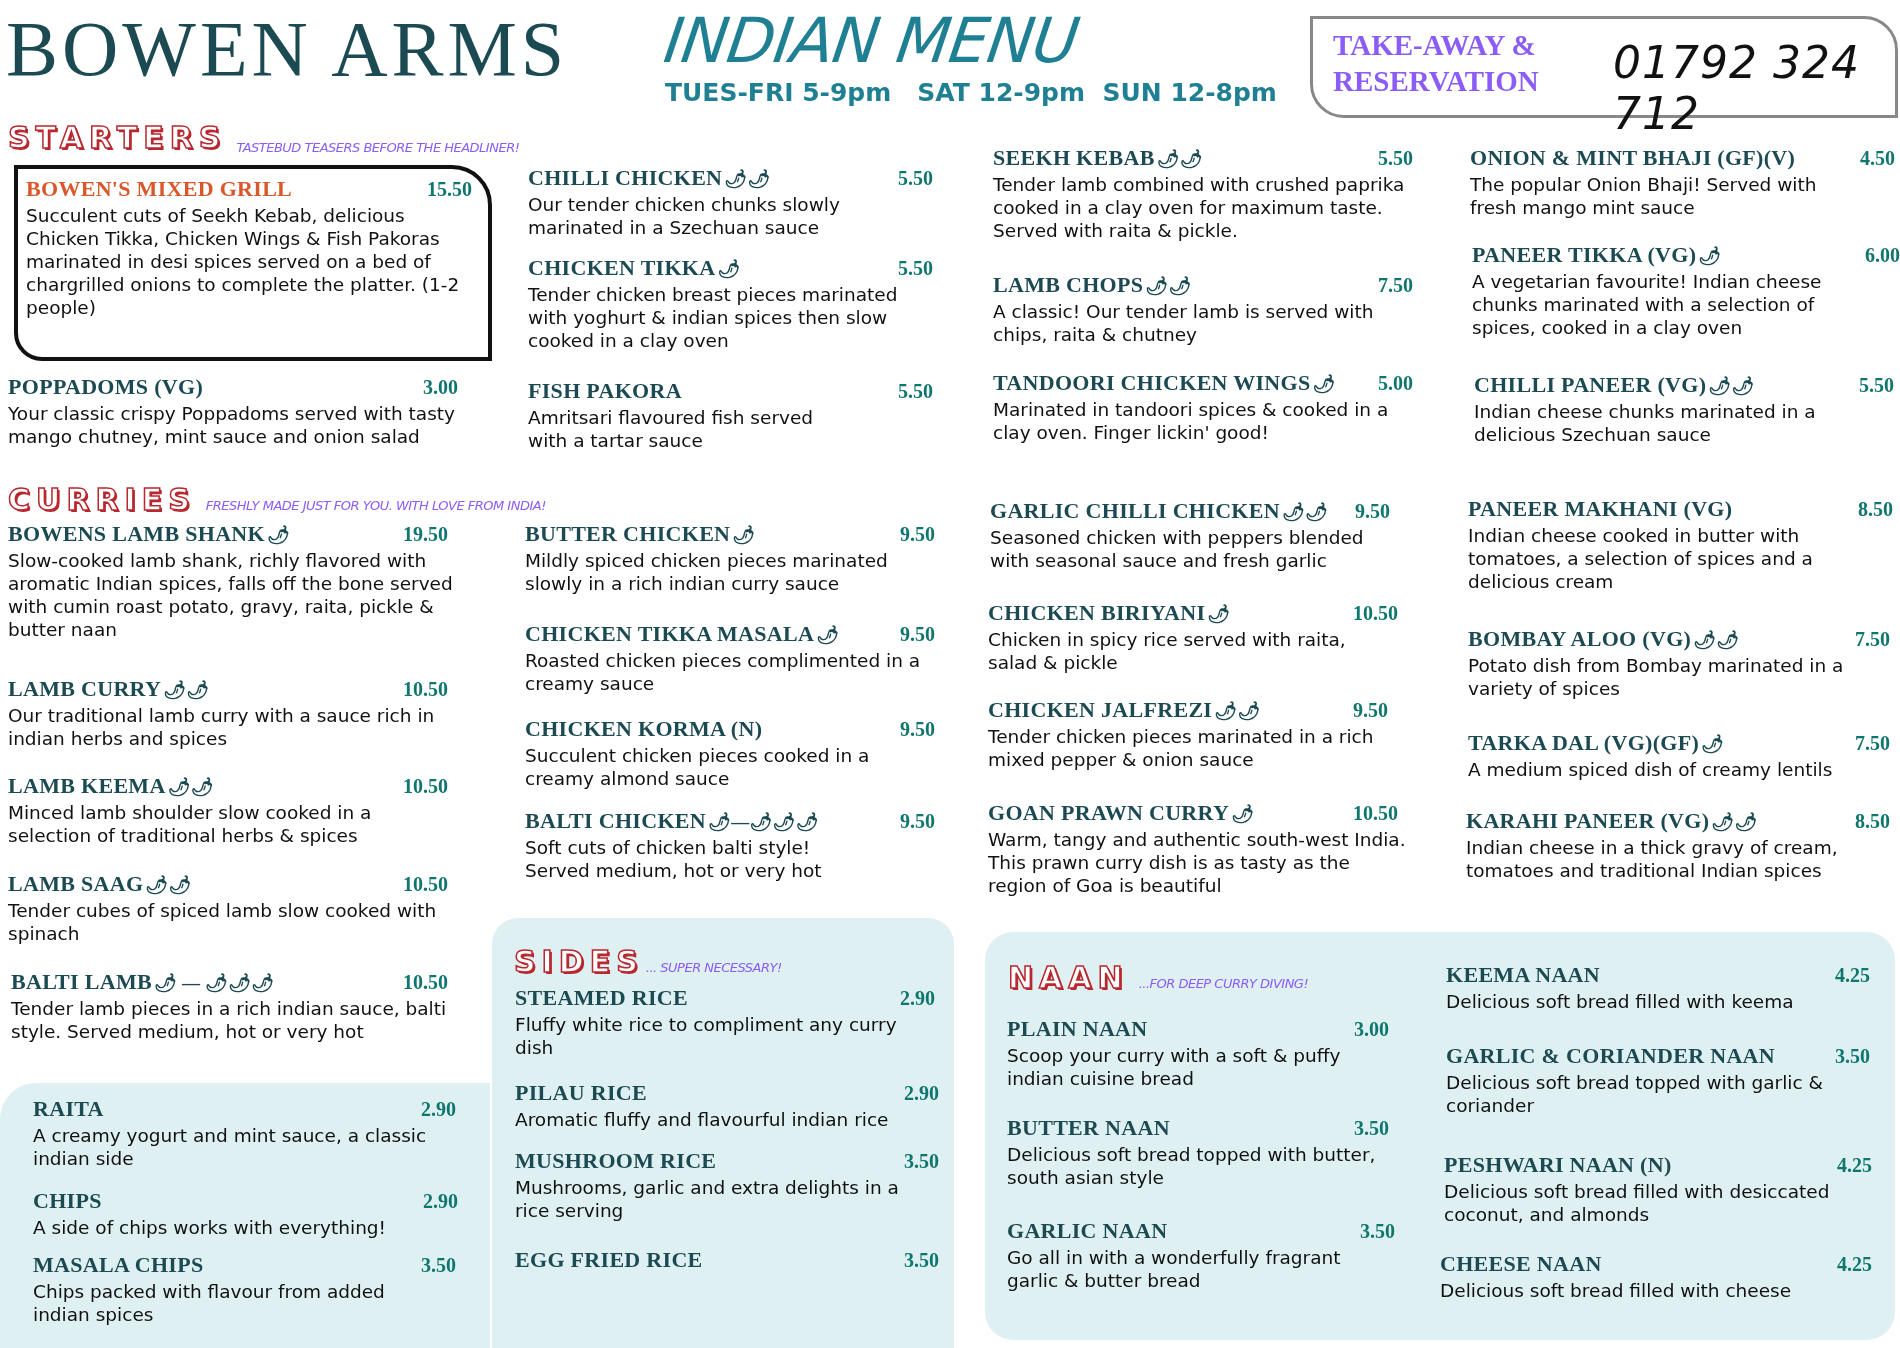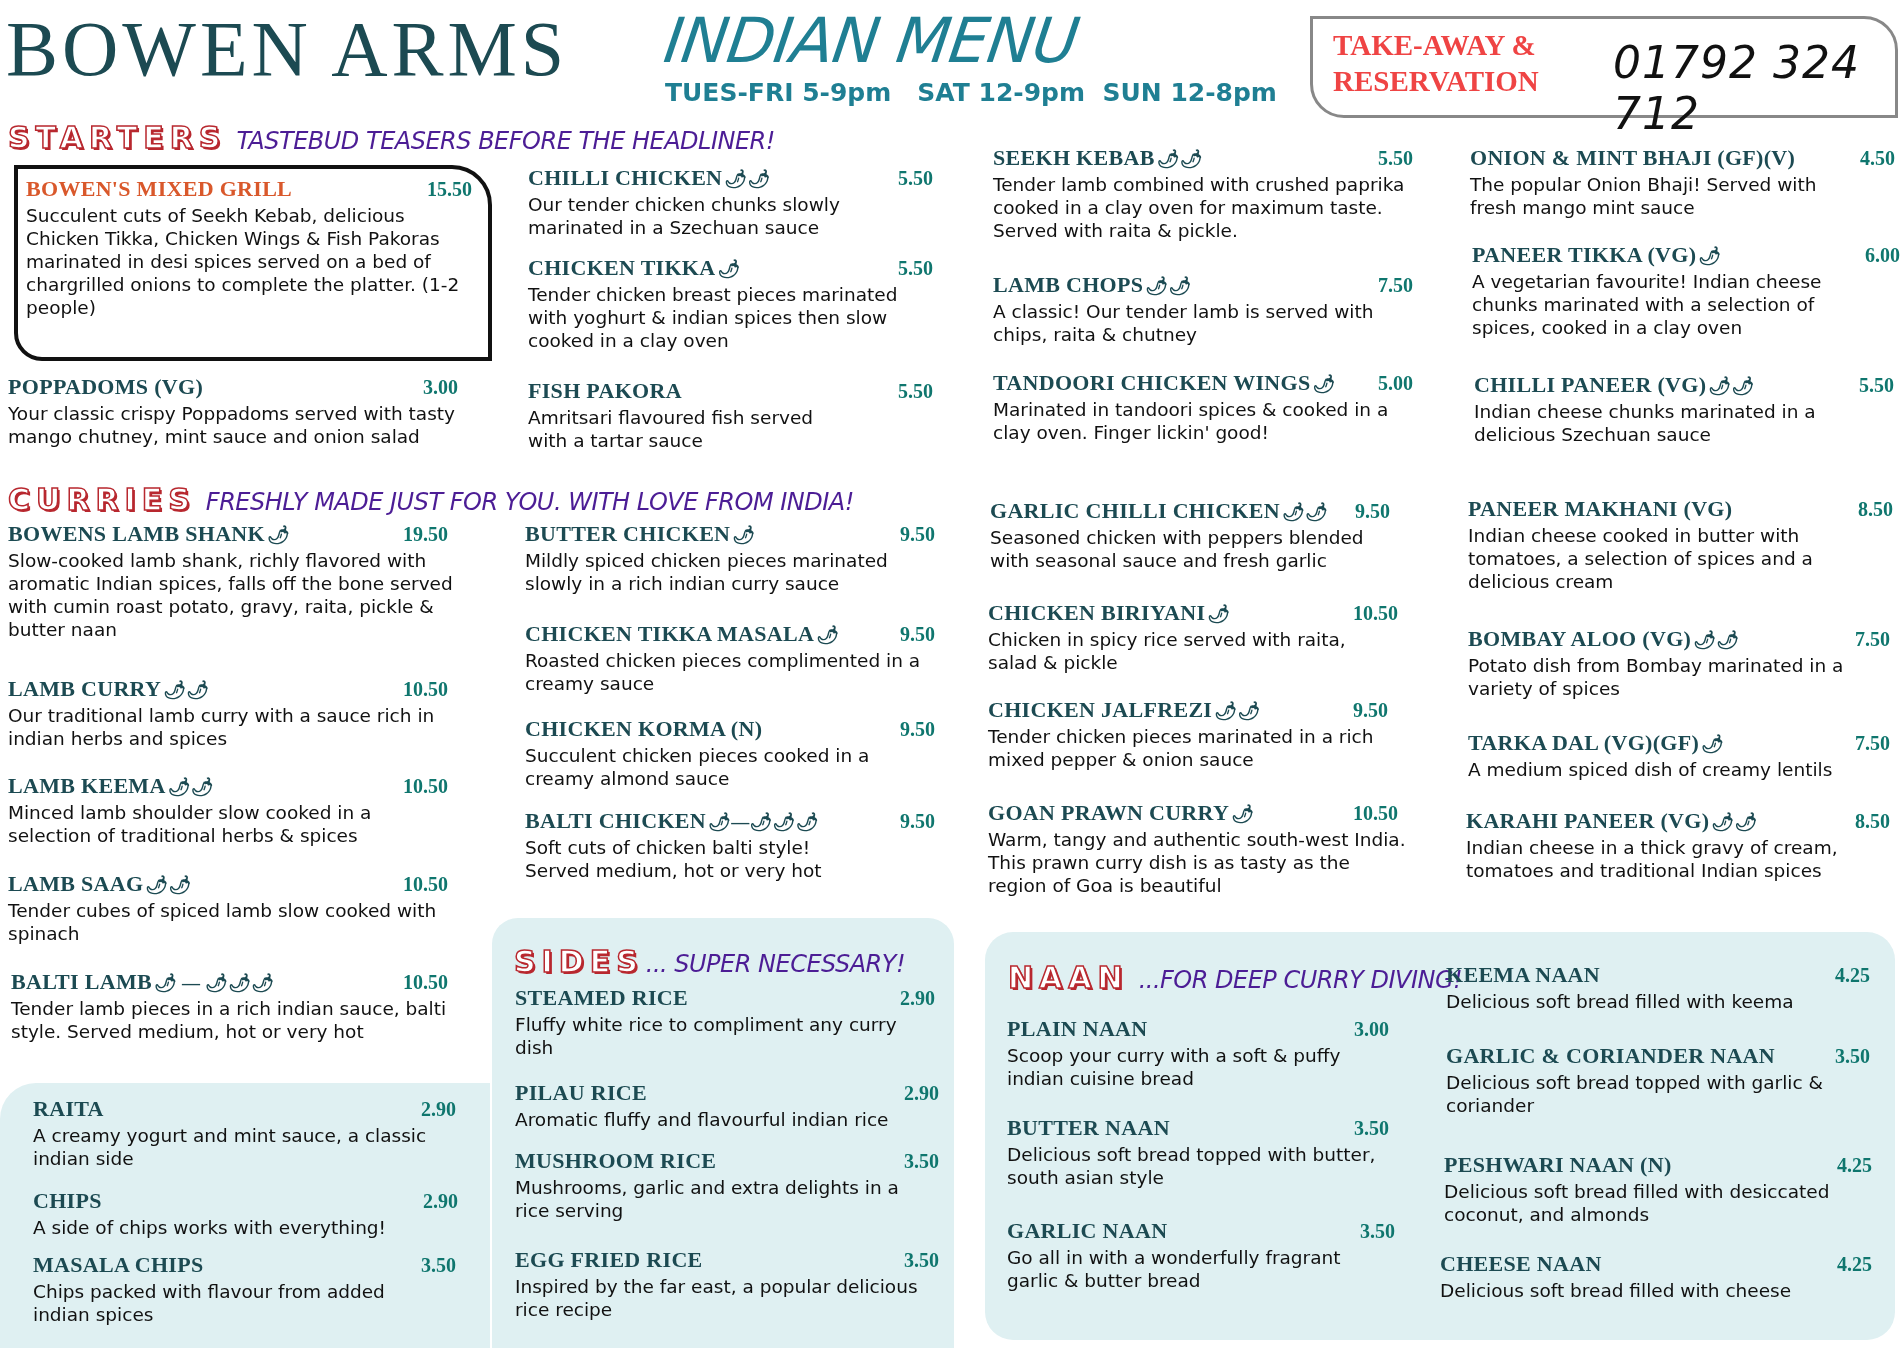--- a/index.html
+++ b/index.html
@@ -6,27 +6,27 @@
   html, body { width: 1900px; height: 1348px; background: #ffffff; overflow: hidden; }
   body { position: relative; font-family: "DejaVu Sans", sans-serif; color: #1a1a1a; }
 
   .abs { position: absolute; }
 
   
   .brand { left: 6px; top: 10px; font-family: "Liberation Serif", serif; font-size: 78px; color: #1c4a52; letter-spacing: 4px; line-height: 1; }
   .menu-title { left: 665px; top: 10px; font-family: "DejaVu Sans", sans-serif; font-style: italic; font-size: 62px; color: #1f7f93; letter-spacing: -1px; line-height: 1; transform: skewX(-8deg); font-weight: normal; }
   .hours { left: 665px; top: 78px; font-family: "DejaVu Sans", sans-serif; font-weight: bold; font-size: 25px; color: #1f7f93; white-space: pre; }
   .contact-box { left: 1310px; top: 16px; width: 588px; height: 102px; border: 3px solid #888; border-radius: 0 34px 0 34px; background: #fff; }
-  .contact-label { position: absolute; left: 20px; top: 8px; font-family: "Liberation Serif", serif; font-weight: bold; font-size: 29px; line-height: 36px; color: #ef4444; }
+  .contact-label { position: absolute; left: 20px; top: 8px; font-family: "Liberation Serif", serif; font-weight: bold; font-size: 29px; line-height: 36px; color: #8b5cf6; }
   .contact-phone { position: absolute; left: 300px; top: 18px; font-family: "DejaVu Sans", sans-serif; font-style: italic; font-size: 44px; color: #111; letter-spacing: 1px; }
 
   
   .sec { display: flex; align-items: baseline; white-space: nowrap; }
   .sec-title { font-family: "DejaVu Sans", sans-serif; font-weight: bold; font-size: 30px; letter-spacing: 6px; color: #fff; -webkit-text-stroke: 1.5px #b8282f; text-shadow: 2px 2px 0 #b8282f; }
-  .sec-tag { margin-left: 10px; font-family: "DejaVu Sans", sans-serif; font-style: italic; font-size: 24px; color: #4c1d95; letter-spacing: -0.5px; }
+  .sec-tag { margin-left: 10px; font-family: "DejaVu Sans", sans-serif; font-style: italic; font-size: 13px; color: #8b5cf6; letter-spacing: -0.5px; }
 
   
   .item { position: absolute; }
   .item-head { display: flex; justify-content: space-between; align-items: baseline; }
   .item-name { font-family: "Liberation Serif", serif; font-weight: bold; font-size: 22px; color: #1c4a52; letter-spacing: 0.3px; white-space: nowrap; }
   .item-name.accent { color: #d9582b; }
   .chili { font-size: 18px; margin-left: 2px; }
   .item-price { font-family: "Liberation Serif", serif; font-weight: bold; font-size: 20px; color: #0f766e; white-space: nowrap; }
   .item-desc { font-family: "DejaVu Sans", sans-serif; font-size: 18.5px; line-height: 23px; color: #111; margin-top: 2px; }
 
@@ -313,21 +313,20 @@
       <span class="item-name">MUSHROOM RICE</span>
       <span class="item-price">3.50</span>
     </div>
   <div class="item-desc" style="width:420px">Mushrooms, garlic and extra delights in a rice serving</div>
 </div>
 <div class="item" style="left:515px; top:1247px; width:424px;">
   <div class="item-head">
       <span class="item-name">EGG FRIED RICE</span>
       <span class="item-price">3.50</span>
     </div>
-  <div class="item-desc">Inspired by the far east, a popular delicious rice recipe</div>
 </div>
 
 <div class="abs sec" style="left:1008px; top:960px;">
   <span class="sec-title">NAAN</span>
   <span class="sec-tag">...FOR DEEP CURRY DIVING!</span>
 </div>
 <div class="item" style="left:1007px; top:1016px; width:382px;">
   <div class="item-head">
       <span class="item-name">PLAIN NAAN</span>
       <span class="item-price">3.00</span>

